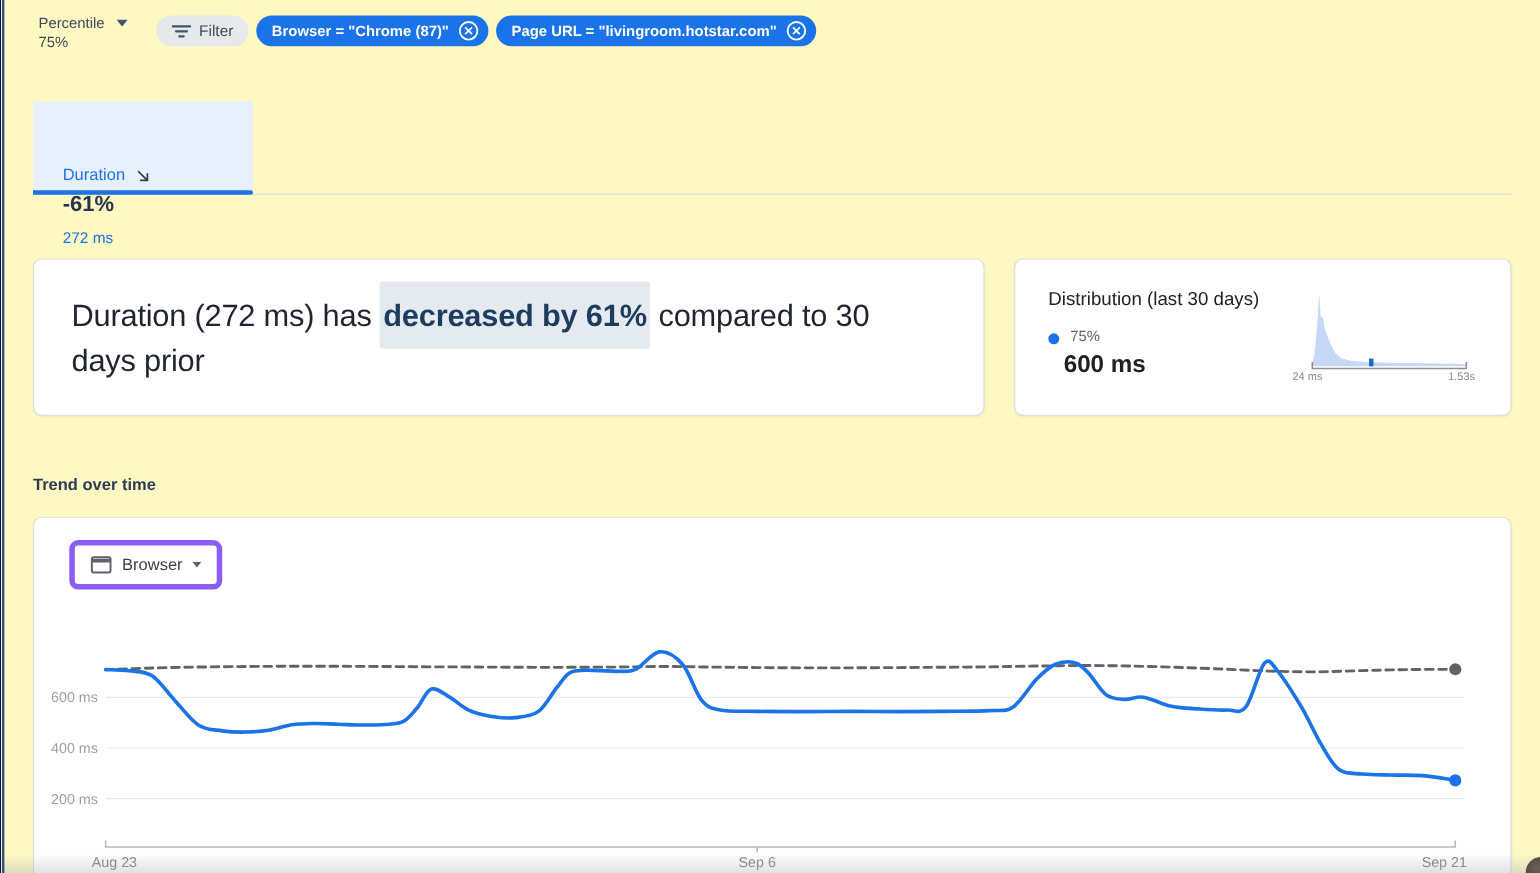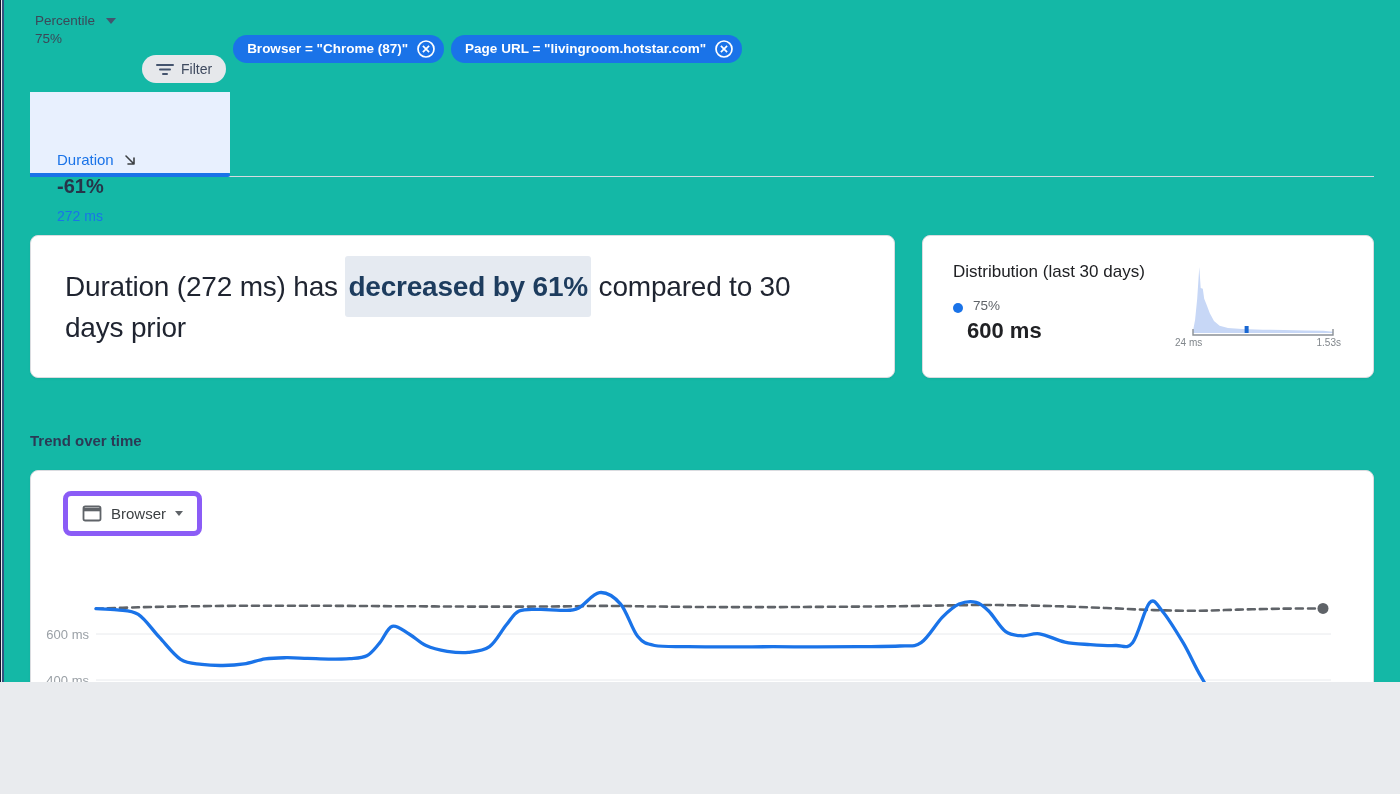--- a/index.html
+++ b/index.html
@@ -1,32 +1,32 @@
 <!DOCTYPE html>
 <html><head>
 <meta charset="utf-8">
 <style>
   html,body{margin:0;padding:0;}
   body{font-family:"Liberation Sans","DejaVu Sans",sans-serif;background:#e9ebee;}
-  #app{position:relative;width:1400px;height:682px;background:#14b8a6;overflow:hidden;}
+  #app{position:relative;width:1400px;height:794px;background:#fef9c3;overflow:hidden;}
 
   
   .abs{position:absolute;}
   .card{position:absolute;background:#fff;border:1px solid #dadce0;border-radius:8px;
         box-shadow:0 1px 2px rgba(60,64,67,.08);box-sizing:border-box;}
   .caret{width:0;height:0;border-left:5px solid transparent;border-right:5px solid transparent;
          border-top:6px solid #44546e;}
 
   
   .percentile{left:35px;top:12px;display:flex;gap:11px;align-items:flex-start;cursor:pointer;}
   .percentile .col{display:flex;flex-direction:column;line-height:18px;font-size:13.5px;color:#3c4858;}
   .percentile .caret{margin-top:6px;}
   .filter-row{left:142px;top:14px;display:flex;align-items:center;gap:7px;}
   .filter-btn{display:flex;align-items:center;gap:7px;background:#e6e8eb;border-radius:14px;
-              height:28px;padding:0 14px;font-size:14px;font-weight:500;color:#3f4a5f;cursor:pointer;margin-top:41px;}
+              height:28px;padding:0 14px;font-size:14px;font-weight:500;color:#3f4a5f;cursor:pointer;}
   .chip{display:flex;align-items:center;gap:8px;background:#1a73e8;border-radius:14px;height:28px;
         padding:0 8px 0 14px;color:#fff;font-size:13.5px;font-weight:700;cursor:default;}
   .chip .close{display:flex;cursor:pointer;}
   .daterange{right:32px;top:12px;display:flex;align-items:center;gap:13px;cursor:pointer;}
   .daterange .col{display:flex;flex-direction:column;line-height:18px;font-size:14px;color:#3c4858;}
   .daterange .title{font-weight:700;}
 
   
   .tab{left:30px;top:92px;width:200px;height:81px;background:#e8f0fe;box-sizing:border-box;
        padding:19px 0 0 27px;cursor:pointer;}

